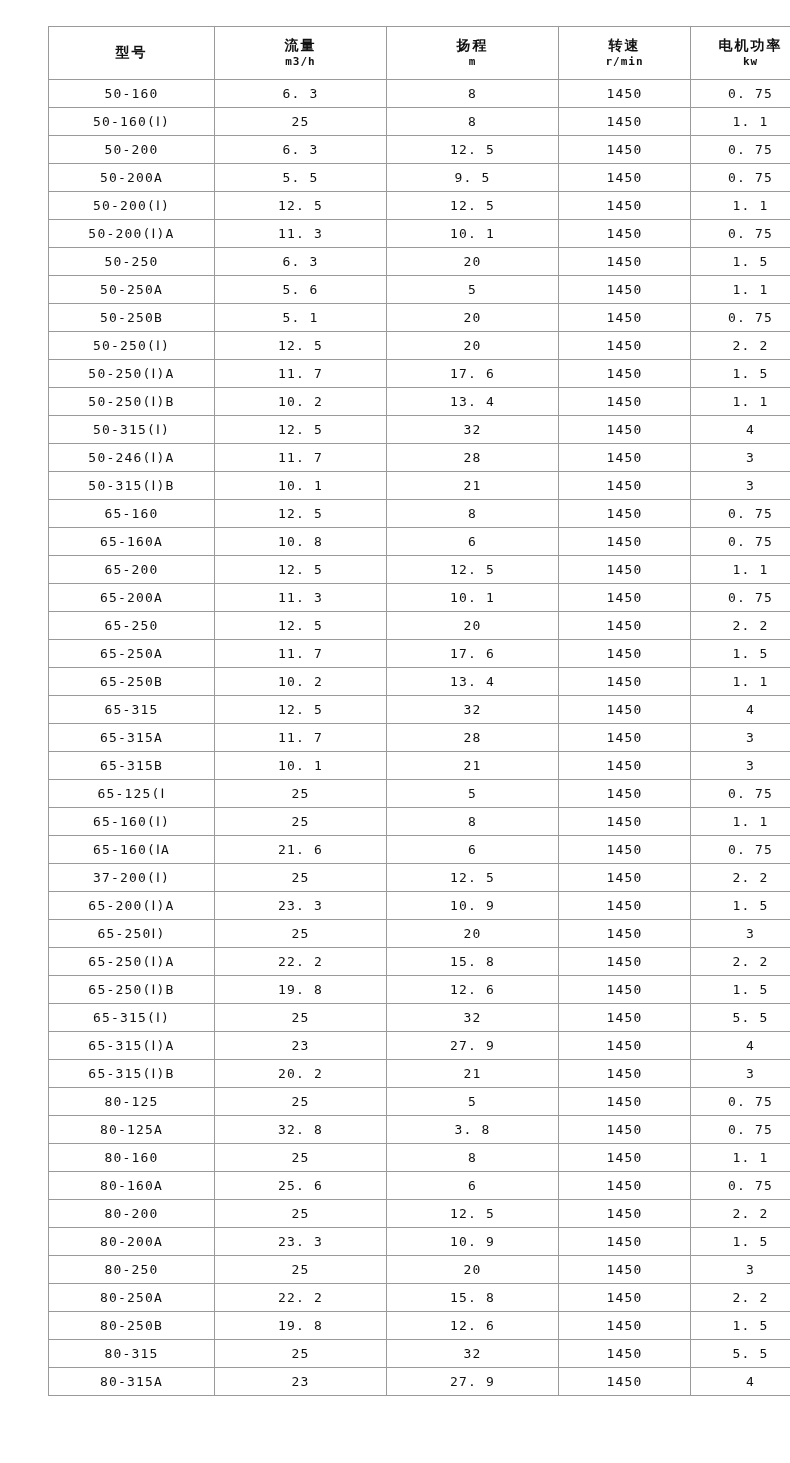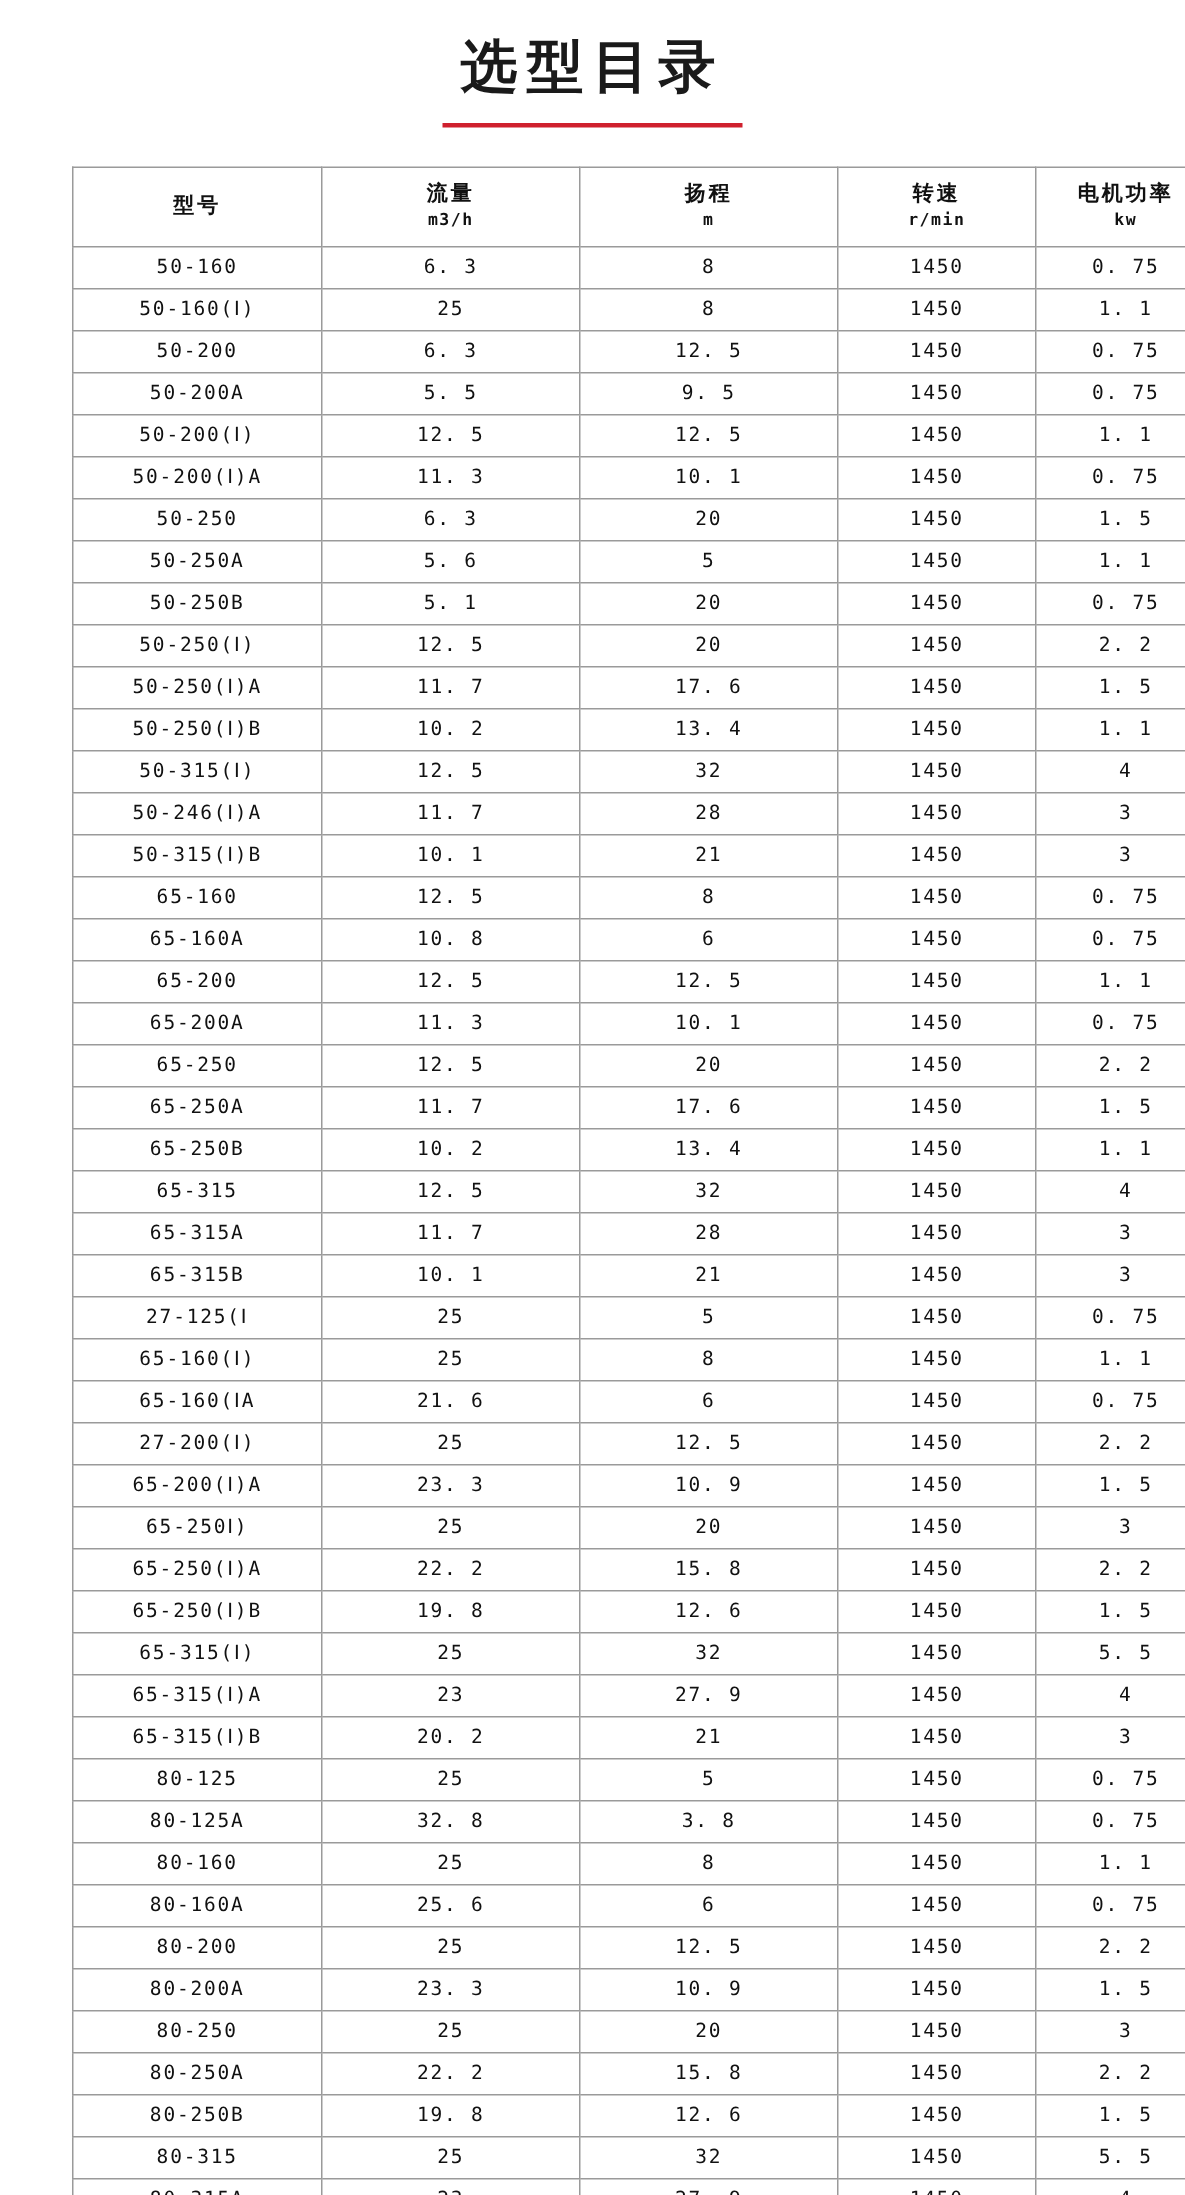--- a/index.html
+++ b/index.html
@@ -83,24 +83,20 @@
   .col-flow { width: 172px; }
   .col-head { width: 172px; }
   .col-speed { width: 132px; }
   .col-power { width: 120px; }
 </style>
 </head>
 <body>
 
 <div class="page">
 
-  <div class="title-block">
-    <div class="page-title">选型目录</div>
-    <div class="title-rule"></div>
-  </div>
 
   <div class="table-wrap">
     <table class="spec">
       <colgroup>
         <col class="col-model">
         <col class="col-flow">
         <col class="col-head">
         <col class="col-speed">
         <col class="col-power">
       </colgroup>
@@ -297,42 +293,42 @@
             <td>3</td>
           </tr>
           <tr>
             <td>65-315B</td>
             <td>10. 1</td>
             <td>21</td>
             <td>1450</td>
             <td>3</td>
           </tr>
           <tr>
-            <td>27-125(Ⅰ</td>
+            <td>65-125(Ⅰ</td>
             <td>25</td>
             <td>5</td>
             <td>1450</td>
             <td>0. 75</td>
           </tr>
           <tr>
             <td>65-160(Ⅰ)</td>
             <td>25</td>
             <td>8</td>
             <td>1450</td>
             <td>1. 1</td>
           </tr>
           <tr>
             <td>65-160(ⅠA</td>
             <td>21. 6</td>
             <td>6</td>
             <td>1450</td>
             <td>0. 75</td>
           </tr>
           <tr>
-            <td>27-200(Ⅰ)</td>
+            <td>37-200(Ⅰ)</td>
             <td>25</td>
             <td>12. 5</td>
             <td>1450</td>
             <td>2. 2</td>
           </tr>
           <tr>
             <td>65-200(Ⅰ)A</td>
             <td>23. 3</td>
             <td>10. 9</td>
             <td>1450</td>

